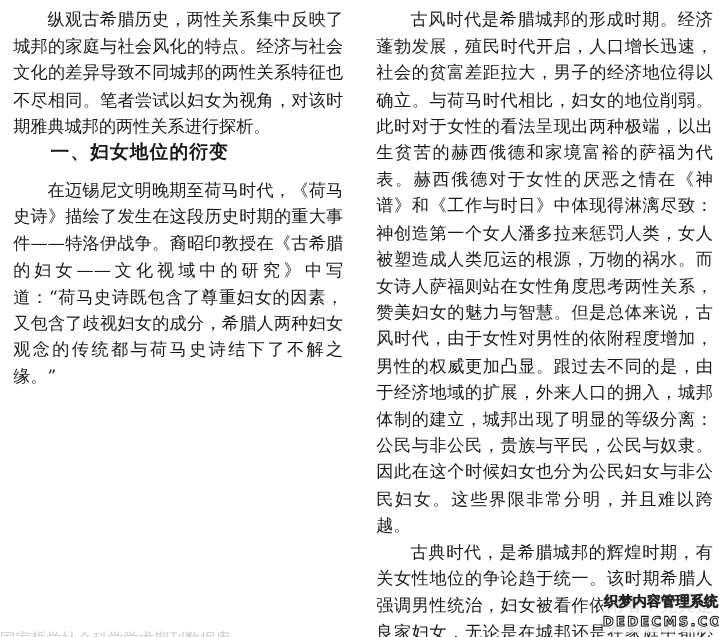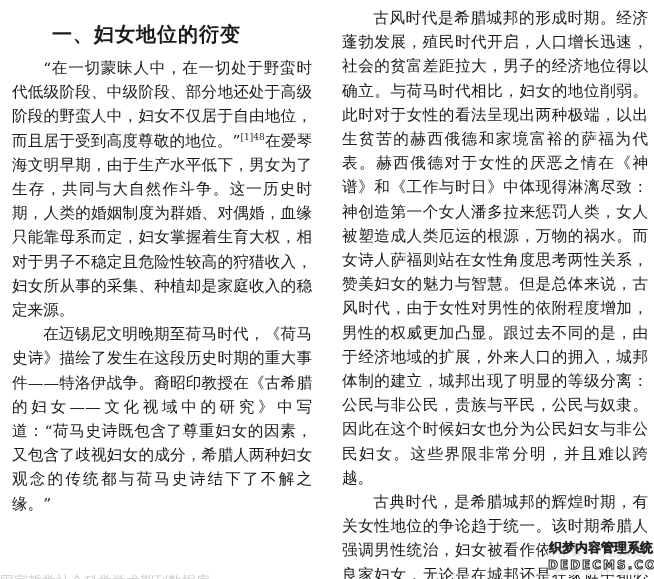--- a/index.html
+++ b/index.html
@@ -12,43 +12,43 @@
     position: absolute; top: 6px;
     font-size: 15.6px; line-height: 24.2px;
     text-align: justify; text-justify: inter-character;
   }
   .col.left { left: 12px; width: 300px; }
   .col.right { left: 342px; width: 306px; }
   .col p { margin: 0; text-indent: 2em; }
   .col p.cont { text-indent: 0; }
   .heading {
     font-family: "DejaVu Sans", "Liberation Sans", sans-serif;
-    font-weight: bold; font-size: 20px;
-    margin: 16px 0 10px 2em; line-height: 24px; letter-spacing: 1px;
+    font-weight: bold; font-size: 17px;
+    margin: 0 0 10px 2em; line-height: 24px; letter-spacing: 1px;
   }
   sup { font-size: 9px; line-height: 0; vertical-align: 6px; }
   .ghost {
     position: absolute; left: 0; top: 572px; font-size: 14px;
     color: #cccccc; white-space: nowrap; overflow: hidden; height: 7px; line-height: 18px;
   }
   .watermark {
     position: absolute; left: 548px; top: 539px; width: 106px; height: 36px;
     background: rgba(255,255,255,0.85);
     font-family: "DejaVu Sans", "Liberation Sans", sans-serif; font-weight: bold;
     text-align: center; color: #222;
   }
   .watermark .wm-cn { font-size: 13px; line-height: 18px; letter-spacing: 0px; text-shadow: 0 0 1px #000; }
   .watermark .wm-en { font-size: 12px; line-height: 16px; letter-spacing: 2px; color: #fff; -webkit-text-stroke: 1px #222; }
 </style>
 </head>
 <body>
 
 <div class="col left">
+  <p>纵观古希腊历史，两性关系集中反映了城邦的家庭与社会风化的特点。经济与社会文化的差异导致不同城邦的两性关系特征也不尽相同。笔者尝试以妇女为视角，对该时期雅典城邦的两性关系进行探析。</p>
   <div class="heading">一、妇女地位的衍变</div>
-  <p><span>“在一切蒙昧人中，在一切处于野蛮时代低级阶段、中级阶段、部分地还处于高级阶段的野蛮人中，妇女不仅居于自由地位，而且居于受到高度尊敬的地位。”</span><sup>[1]48</sup><span>在爱琴海文明早期，由于生产水平低下，男女为了生存，共同与大自然作斗争。这一历史时期，人类的婚姻制度为群婚、对偶婚，血缘只能靠母系而定，妇女掌握着生育大权，相对于男子不稳定且危险性较高的狩猎收入，妇女所从事的采集、种植却是家庭收入的稳定来源。</span></p>
   <p><span>在迈锡尼文明晚期至荷马时代，《荷马史诗》描绘了发生在这段历史时期的重大事件——特洛伊战争。裔昭印教授在《古希腊的妇女——文化视域中的研究》中写道：“荷马史诗既包含了尊重妇女的因素，又包含了歧视妇女的成分，希腊人两种妇女观念的传统都与荷马史诗结下了不解之缘。”</span></p>
 </div>
 
 <div class="col right">
   <p>古风时代是希腊城邦的形成时期。经济蓬勃发展，殖民时代开启，人口增长迅速，社会的贫富差距拉大，男子的经济地位得以确立。与荷马时代相比，妇女的地位削弱。此时对于女性的看法呈现出两种极端，以出生贫苦的赫西俄德和家境富裕的萨福为代表。赫西俄德对于女性的厌恶之情在《神谱》和《工作与时日》中体现得淋漓尽致：神创造第一个女人潘多拉来惩罚人类，女人被塑造成人类厄运的根源，万物的祸水。而女诗人萨福则站在女性角度思考两性关系，赞美妇女的魅力与智慧。但是总体来说，古风时代，由于女性对男性的依附程度增加，男性的权威更加凸显。跟过去不同的是，由于经济地域的扩展，外来人口的拥入，城邦体制的建立，城邦出现了明显的等级分离：公民与非公民，贵族与平民，公民与奴隶。因此在这个时候妇女也分为公民妇女与非公民妇女。这些界限非常分明，并且难以跨越。</p>
   <p>古典时代，是希腊城邦的辉煌时期，有关女性地位的争论趋于统一。该时期希腊人强调男性统治，妇女被看作依附者，尤其是良家妇女，无论是在城邦还是在家庭中都必须在男性的监护下生活，并且在法律、政治、经济上没有权利。男性公民的义务在于更好地提升自己，为建立完美的城邦而服务。他们需要参与城邦事务，出席公共活动，学习文学、哲学、音乐，进行体育锻炼</p>
 </div>
 
 <div class="ghost">国家哲学社会科学学术期刊数据库</div>
 

